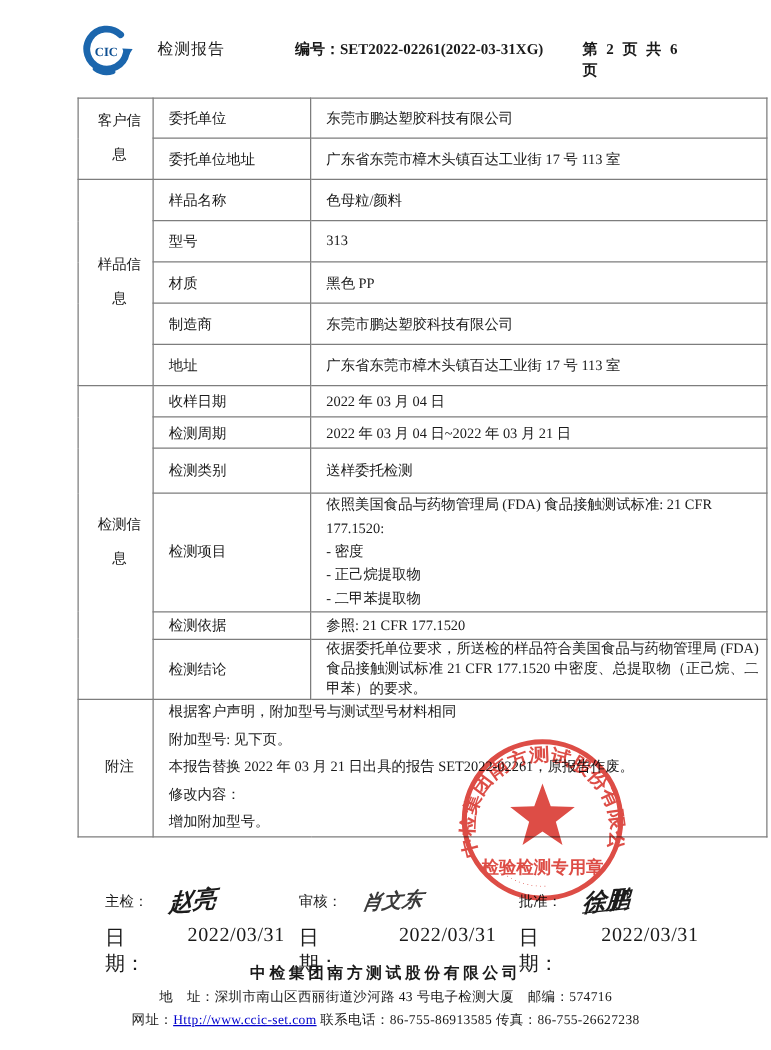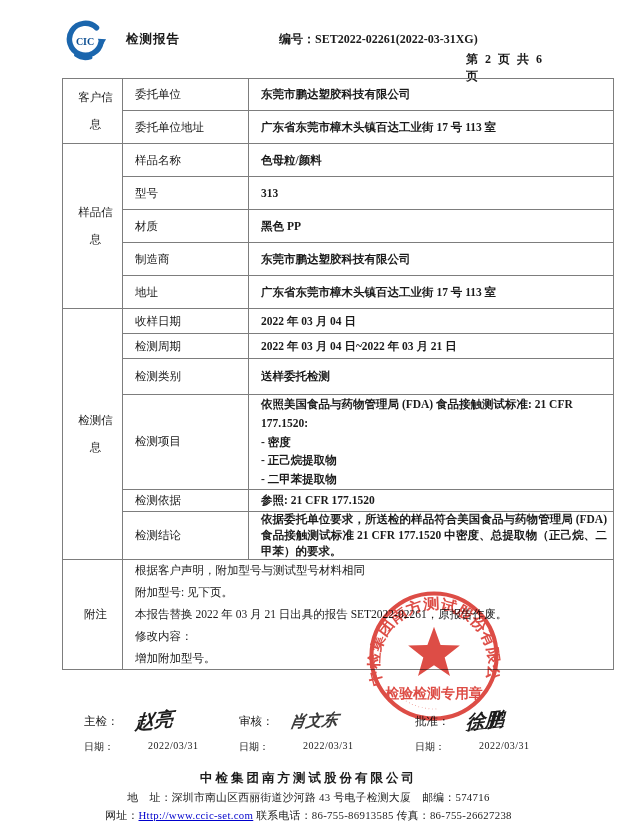--- a/index.html
+++ b/index.html
@@ -2,48 +2,48 @@
 <html><head>
 <meta charset="utf-8">
 <style>
   html,body{margin:0;padding:0;}
   body{background:#ffffff;font-family:"Liberation Serif","DejaVu Serif",serif;color:#1a1a1a;}
   .page{position:relative;width:617px;height:840px;background:#fff;overflow:hidden;}
 
   
   .header{position:absolute;left:0;top:18px;width:548px;height:44px;}
   .logo{position:absolute;left:63px;top:2px;width:46px;height:42px;}
-  .hdr-title{position:absolute;left:126px;top:13px;font-size:12.5px;font-weight:bold;letter-spacing:1px;}
-  .hdr-no{position:absolute;left:236px;top:13px;font-size:12px;font-weight:bold;margin-left:43px;}
-  .hdr-page{position:absolute;left:466px;top:13px;font-size:12px;font-weight:bold;letter-spacing:2px;margin-top:20px;}
+  .hdr-title{position:absolute;left:126px;top:13px;font-size:12.5px;font-weight:normal;letter-spacing:1px;}
+  .hdr-no{position:absolute;left:236px;top:13px;font-size:12px;font-weight:bold;}
+  .hdr-page{position:absolute;left:466px;top:13px;font-size:12px;font-weight:bold;letter-spacing:2px;}
 
   
   table.report{position:absolute;left:62px;top:78px;width:494px;border-collapse:collapse;table-layout:fixed;}
   table.report td{border:1px solid #7d7d7d;font-size:11.5px;vertical-align:middle;padding:0 6px 0 12px;overflow:hidden;}
   td.sec{width:41px;text-align:center;padding:0;line-height:27px;font-size:11.5px;}
   td.lbl{width:107px;}
-  td.val{width:346px;font-weight:bold;}
+  td.val{width:346px;}
   .cell-lines div{line-height:18.8px;white-space:nowrap;}
   td.items{vertical-align:middle;padding-top:4px;padding-bottom:4px;}
   td.concl{line-height:15.8px;text-align:justify;padding-top:3px;padding-bottom:3px;padding-right:8px;margin-left:38px;}
   td.notes{vertical-align:middle;padding-left:12px;}
   td.notes div{line-height:21.8px;white-space:nowrap;}
 
   
   .sign-area{position:absolute;left:62px;top:690px;width:494px;height:80px;}
   .sign-row{position:absolute;left:0;top:18px;width:494px;display:flex;}
   .sign-col{display:flex;align-items:center;}
   .sign-col.c1{width:155px;padding-left:22px;box-sizing:border-box;}
   .sign-col.c2{width:180px;padding-left:22px;box-sizing:border-box;}
   .sign-col.c3{width:159px;padding-left:18px;box-sizing:border-box;}
   .sign-label{font-size:11.5px;flex:0 0 auto;}
   .sig{font-style:italic;font-weight:bold;font-size:19px;margin-left:16px;transform:rotate(-6deg) skewX(-9deg);color:#1c1c1c;white-space:nowrap;}
   .sig.small{font-size:16px;color:#3a3a3a;transform:rotate(-3deg) skewX(-12deg);}
   .sig.underlined{text-decoration:underline;}
-  .date-row{position:absolute;left:0;top:50px;width:494px;display:flex;font-size:10px;}
+  .date-row{position:absolute;left:0;top:50px;width:494px;display:flex;font-size:16px;}
   .date-col{display:flex;}
   .date-col.c1{width:155px;padding-left:22px;box-sizing:border-box;}
   .date-col.c2{width:180px;padding-left:22px;box-sizing:border-box;}
   .date-col.c3{width:159px;padding-left:18px;box-sizing:border-box;}
   .date-val{margin-left:34px;letter-spacing:.5px;}
 
   
   .stamp{position:absolute;left:366px;top:588px;width:136px;height:136px;opacity:.88;mix-blend-mode:multiply;pointer-events:none;}
 
   

